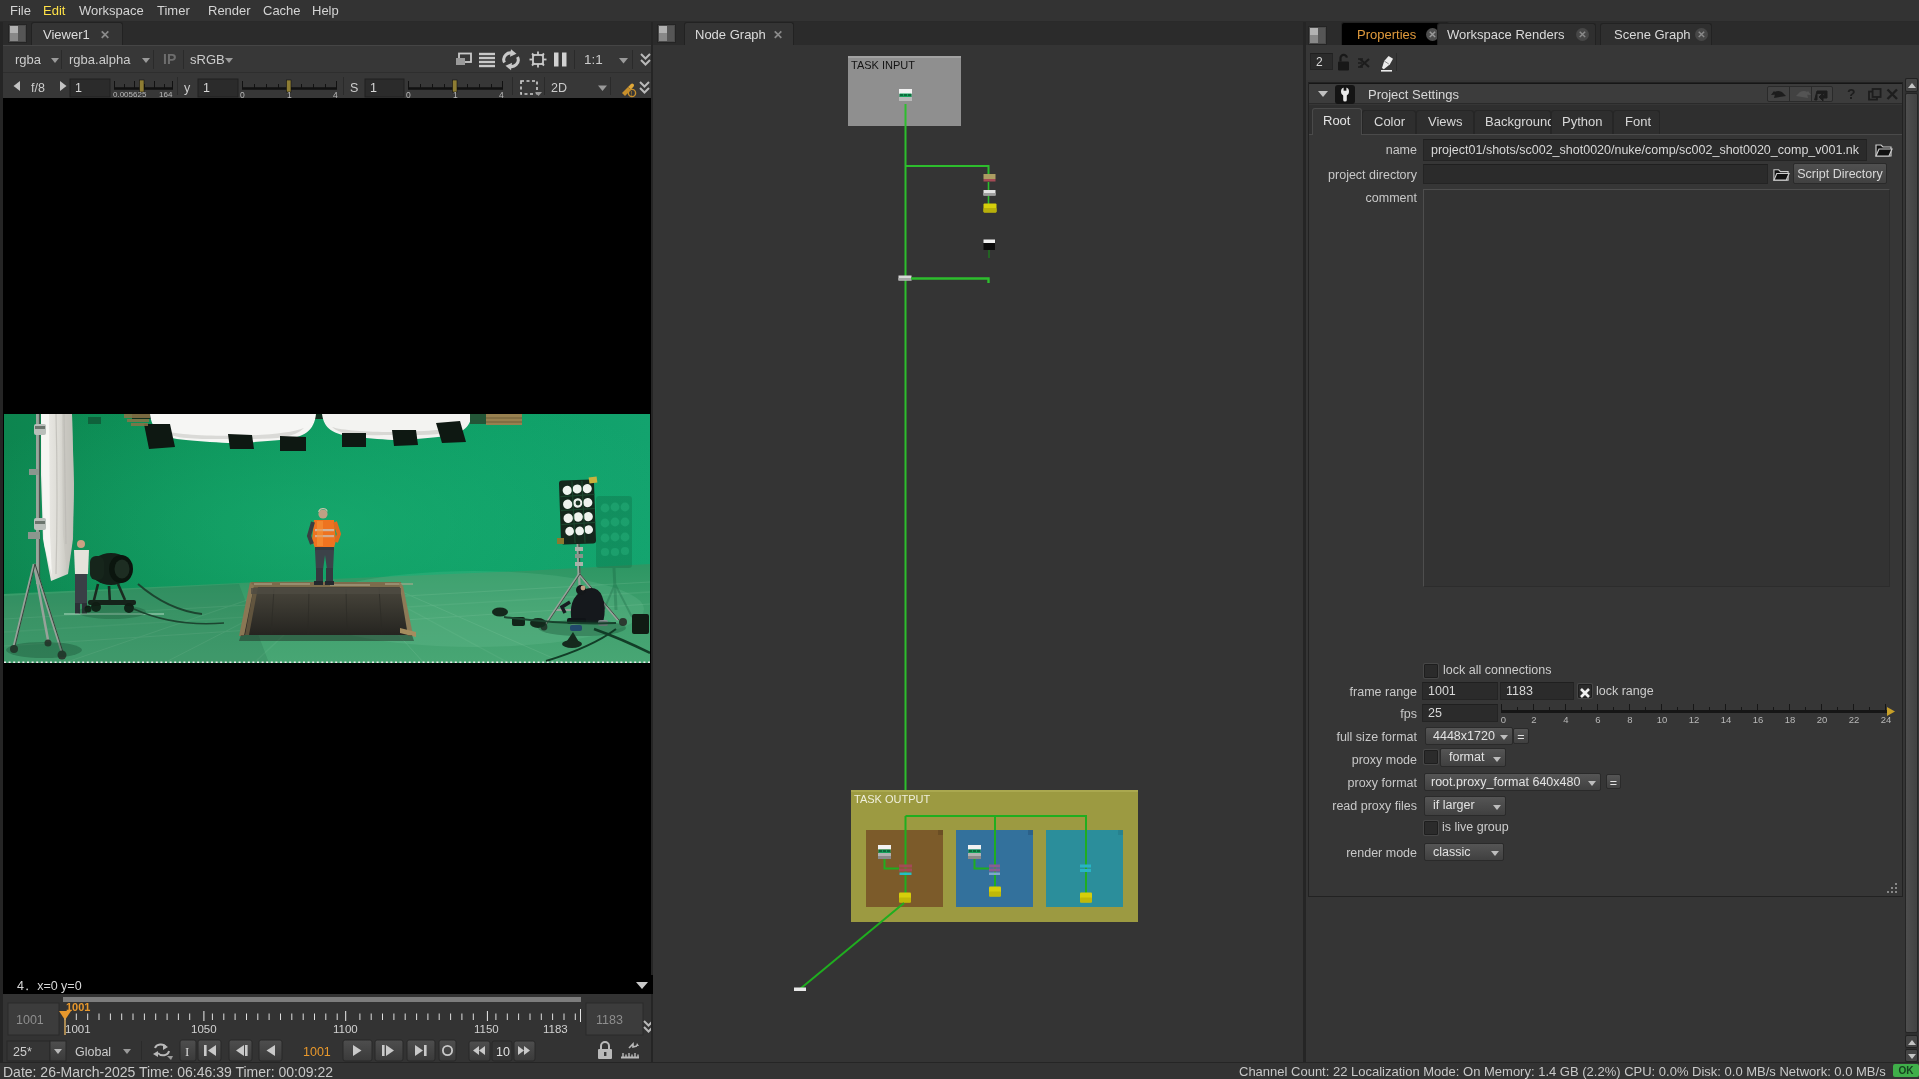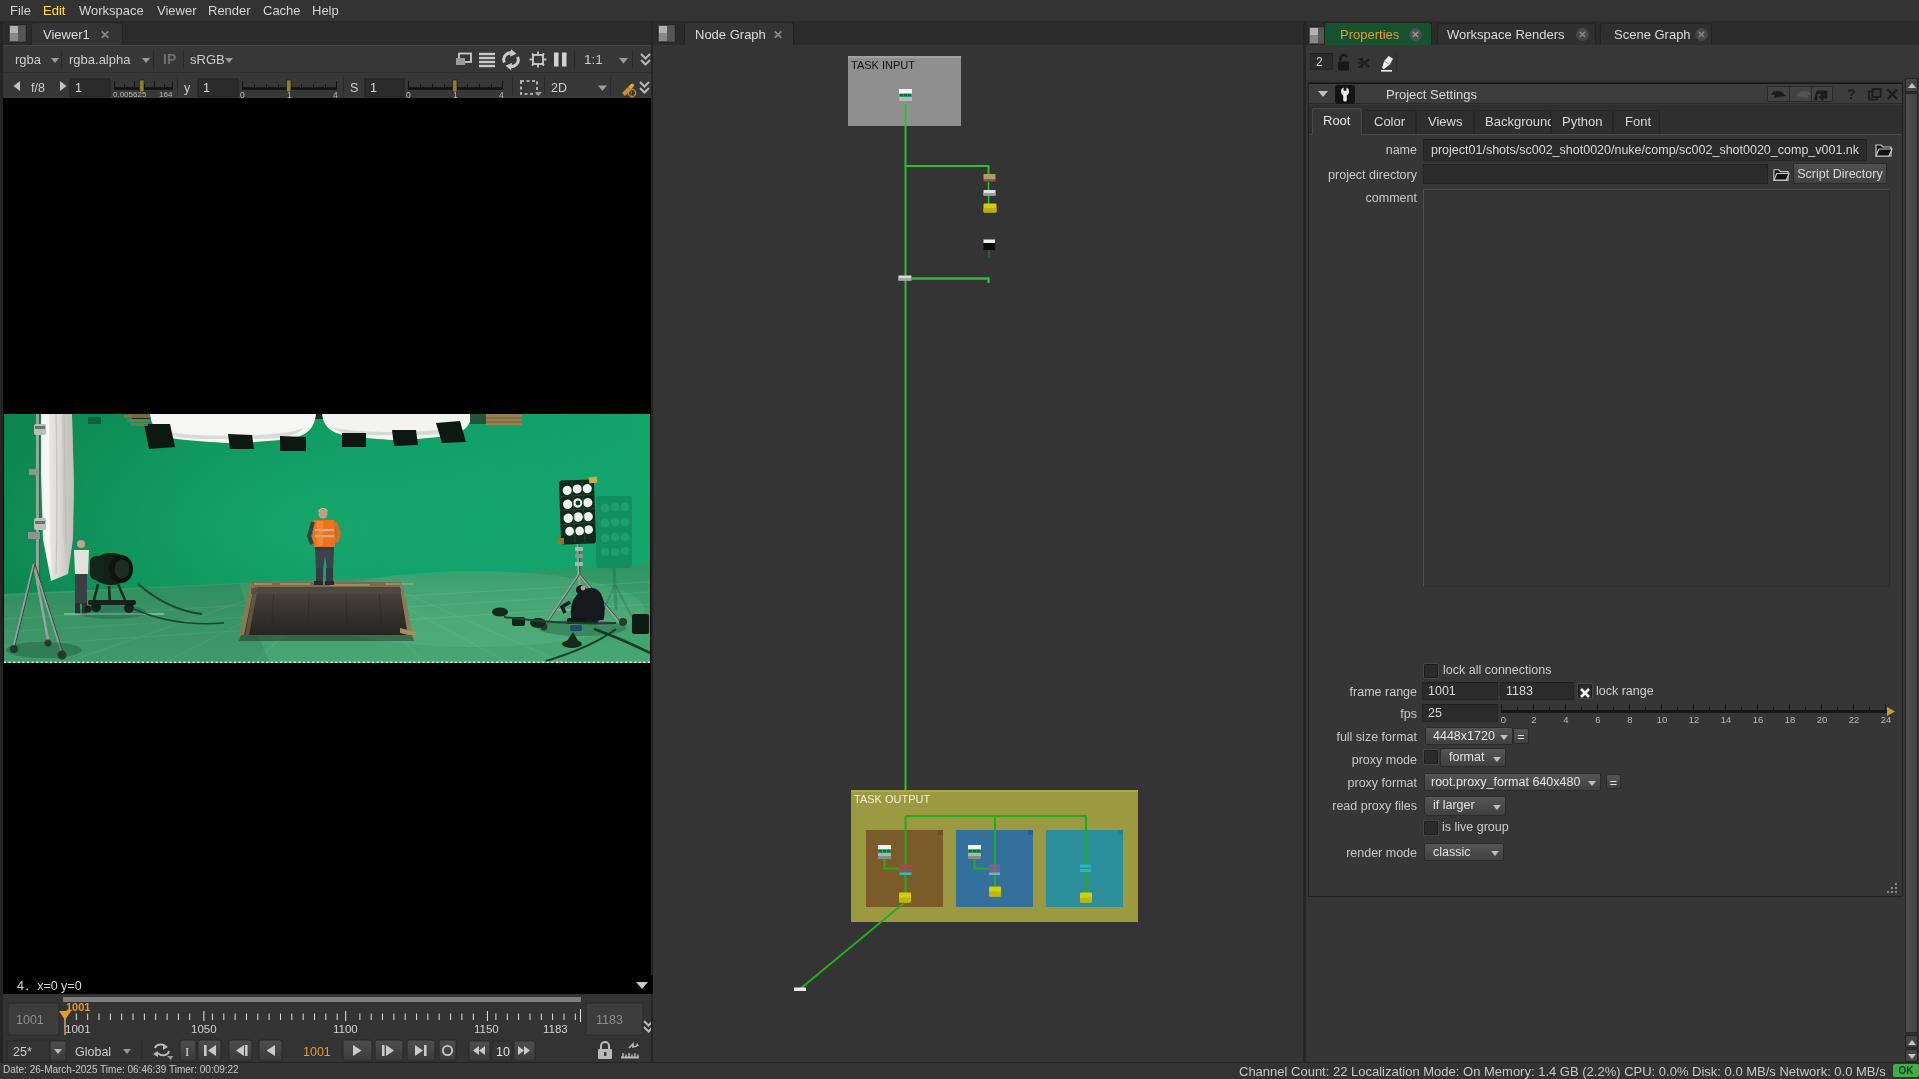--- a/index.html
+++ b/index.html
@@ -17,21 +17,21 @@
   .dda { position:absolute; right:4px; top:45%; border-left:4px solid transparent; border-right:4px solid transparent; border-top:5px solid #bdbdbd; }
 </style>
 </head>
 <body>
 <div id="root">
 
 <div class="abs" style="left:0;top:0;width:1919px;height:22px;background:#333333;border-bottom:1px solid #2a2a2a;">
   <div class="abs txt" style="left:10px;top:3px;color:#d4d4d4;">File</div>
   <div class="abs txt" style="left:43px;top:3px;color:#fde047;">Edit</div>
   <div class="abs txt" style="left:79px;top:3px;color:#d4d4d4;">Workspace</div>
-  <div class="abs txt" style="left:157px;top:3px;color:#d4d4d4;">Viewer</div>
+  <div class="abs txt" style="left:157px;top:3px;color:#d4d4d4;">Timer</div>
   <div class="abs txt" style="left:208px;top:3px;color:#d4d4d4;">Render</div>
   <div class="abs txt" style="left:263px;top:3px;color:#d4d4d4;">Cache</div>
   <div class="abs txt" style="left:312px;top:3px;color:#d4d4d4;">Help</div>
 </div>
 
 <div class="abs" id="leftpanel" style="left:3px;top:22px;width:648px;height:1040px;background:#2c2c2c;padding-left:30px;">
 
   <div class="abs" style="left:0;top:0;width:648px;height:23px;background:#2b2b2b;">
     <div class="abs" style="left:5px;top:2px;width:19px;height:19px;background:#4a4a4a;border:1px solid #242424;">
       <div class="abs" style="left:1px;top:1px;width:8px;height:7px;background:#b2b2b2;"></div>
@@ -685,21 +685,21 @@
   </div>
 </div>
 
 <div class="abs" id="propspanel" style="left:1306px;top:22px;width:613px;height:1040px;background:#353535;">
   <div id="proptabs" class="abs" style="left:0;top:0;width:613px;height:23px;background:#2b2b2b;">
     <div class="abs" style="left:2px;top:4px;width:19px;height:19px;background:#4a4a4a;border:1px solid #242424;">
       <div class="abs" style="left:1px;top:1px;width:8px;height:7px;background:#b2b2b2;"></div>
       <div class="abs" style="left:1px;top:8px;width:8px;height:8px;background:#888888;"></div>
       <div class="abs" style="left:9px;top:1px;width:7px;height:15px;background:#565656;"></div>
     </div>
-    <div class="abs" style="left:18px;top:0;width:108px;height:23px;background:#14532d;border:1px solid #222222;border-bottom:none;border-radius:3px 3px 0 0;">
+    <div class="abs" style="left:35px;top:0;width:108px;height:23px;background:#000000;border:1px solid #222222;border-bottom:none;border-radius:3px 3px 0 0;">
       <div class="abs txt" style="left:15px;top:4px;color:#e09a3c;">Properties</div>
       <div class="abs" style="left:84px;top:5px;width:13px;height:13px;border-radius:7px;background:#4e4e4e;color:#9a9a9a;font-size:10px;font-weight:bold;text-align:center;line-height:13px;">✕</div>
     </div>
     <div class="abs" style="left:131px;top:1px;width:159px;height:22px;background:#2f2f2f;border:1px solid #222222;border-bottom:none;border-radius:3px 3px 0 0;">
       <div class="abs txt" style="left:9px;top:3px;color:#dadada;">Workspace Renders</div>
       <div class="abs" style="left:138px;top:4px;width:13px;height:13px;border-radius:7px;background:#474747;color:#8a8a8a;font-size:10px;font-weight:bold;text-align:center;line-height:13px;">✕</div>
     </div>
     <div class="abs" style="left:294px;top:1px;width:112px;height:22px;background:#2f2f2f;border:1px solid #222222;border-bottom:none;border-radius:3px 3px 0 0;">
       <div class="abs txt" style="left:13px;top:3px;color:#dadada;">Scene Graph</div>
       <div class="abs" style="left:94px;top:4px;width:13px;height:13px;border-radius:7px;background:#474747;color:#8a8a8a;font-size:10px;font-weight:bold;text-align:center;line-height:13px;">✕</div>
@@ -724,21 +724,21 @@
 
     <div class="abs" style="left:0;top:0;width:593px;height:21px;background:#3c3c3c;border-top:1px solid #161616;border-bottom:1px solid #2a2a2a;">
       <div class="abs" style="left:9px;top:7px;border-left:5px solid transparent;border-right:5px solid transparent;border-top:6px solid #c0c0c0;"></div>
       <div class="abs" style="left:26px;top:1px;width:20px;height:19px;background:#141414;border-radius:3px;">
         <svg width="20" height="19" viewBox="0 0 20 19">
               <circle cx="10" cy="6.5" r="4" fill="#e8e8e8"></circle>
               <rect x="8.6" y="1.5" width="2.8" height="4.2" fill="#141414"></rect>
               <rect x="8.2" y="8.6" width="3.6" height="8" rx="1.7" fill="#e8e8e8"></rect>
             </svg>
       </div>
-      <div class="abs txt" style="left:59px;top:3px;color:#d8d8d8;margin-left:18px;">Project Settings</div>
+      <div class="abs txt" style="left:59px;top:3px;color:#d8d8d8;">Project Settings</div>
       <div class="abs" style="left:458px;top:2px;width:66px;height:16px;background:#424242;border:1px solid #2a2a2a;border-radius:2px;"></div>
       <div class="abs" style="left:480px;top:2px;width:1px;height:16px;background:#2a2a2a;"></div>
       <div class="abs" style="left:502px;top:2px;width:1px;height:16px;background:#2a2a2a;"></div>
       <svg class="abs" style="left:458px;top:3px;" width="130" height="15" viewBox="0 0 130 15">
         <path d="M4 8 c4 -5 10 -5 13 -1 l2 2 l-12 2 l1 -4 c-1.5 -1.5 -2.5 -1 -4 1 z" fill="#1d1d1d"></path>
         <path d="M4 8 l3 -4 l3 3.5 z" fill="#1d1d1d"></path>
         <g transform="translate(48,0) scale(-1,1)" opacity="0.45">
           <path d="M4 8 c4 -5 10 -5 13 -1 l2 2 l-12 2 l1 -4 c-1.5 -1.5 -2.5 -1 -4 1 z" fill="#6a6a6a"></path>
           <path d="M4 8 l3 -4 l3 3.5 z" fill="#6a6a6a"></path>
         </g>
@@ -877,18 +877,18 @@
     <div class="abs" style="left:0;top:957px;width:13px;height:13px;background:#454545;border:1px solid #222;border-radius:2px;">
       <div class="abs" style="left:2px;top:4px;border-left:4px solid transparent;border-right:4px solid transparent;border-bottom:5px solid #c4c4c4;"></div>
     </div>
     <div class="abs" style="left:0;top:971px;width:13px;height:13px;background:#454545;border:1px solid #222;border-radius:2px;">
       <div class="abs" style="left:2px;top:4px;border-left:4px solid transparent;border-right:4px solid transparent;border-top:5px solid #c4c4c4;"></div>
     </div>
   </div>
 </div>
 
 <div class="abs" style="left:0;top:1063px;width:1919px;height:16px;background:#333333;">
-  <div class="abs txt" style="left:3px;top:1px;font-size:10px;color:#c8c8c8;">Date: 26-March-2025 Time: 06:46:39 Timer: 00:09:22</div>
+  <div class="abs txt" style="left:3px;top:1px;font-size:14px;color:#c8c8c8;">Date: 26-March-2025 Time: 06:46:39 Timer: 00:09:22</div>
   <div class="abs txt" style="left:1239px;top:1px;font-size:13px;color:#c8c8c8;width:649px;overflow:hidden;">Channel Count: 22 Localization Mode: On Memory: 1.4 GB (2.2%) CPU: 0.0% Disk: 0.0 MB/s Network: 0.0 MB/s</div>
   <div class="abs" style="left:1893px;top:1px;width:26px;height:13px;background:#3fae49;border-radius:2px;color:#174020;font-size:10px;font-weight:bold;text-align:center;line-height:13px;">OK</div>
 </div>
 
 </div>
 
 </body></html>

